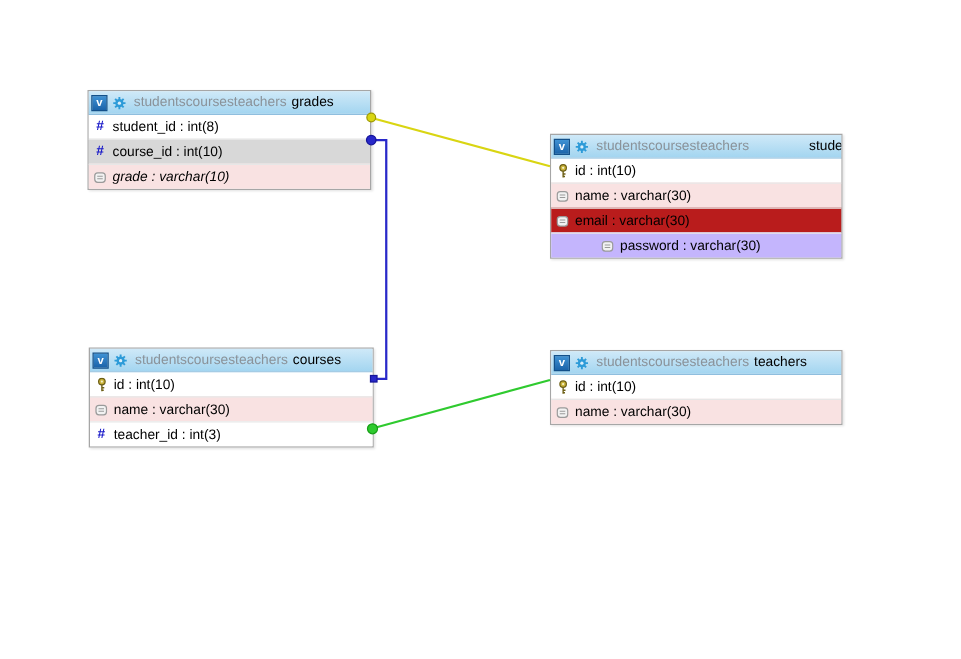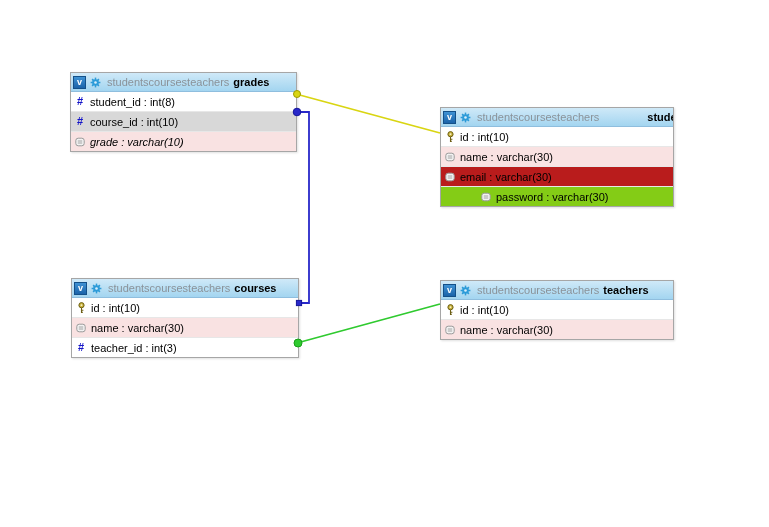--- a/index.html
+++ b/index.html
@@ -38,21 +38,21 @@
     background:linear-gradient(#3f92d4,#1b63a9);
     border:1px solid #135089;
     box-sizing:border-box;
     color:#ffffff;
     font-weight:bold;
     font-size:9px;
     line-height:1;
   }
   .gear{flex:0 0 auto;width:11px;height:11px;display:flex;align-items:center;justify-content:center;}
   .dbname{margin-left:2px;}
-  .tname{font-weight:bold;color:#000;}
+  .tname{font-weight:normal;color:#000;}
   .drow{
     height:19px;
     display:flex;
     align-items:center;
     gap:4px;
     padding:0 4px 0 3px;
     white-space:nowrap;
     overflow:hidden;
     color:#000;
     cursor:default;
@@ -153,21 +153,21 @@
       </div>
       <div class="drow" style="background: #b91c1c;">
         <span class="icell">
           <svg width="10" height="10" viewBox="0 0 10 10">
             <rect x="0.8" y="1.2" width="8.4" height="7.6" rx="2.4" fill="#f2f2f2" stroke="#9a9a9a" stroke-width="1"></rect>
             <path d="M2.8 4 H7.2 M2.8 6 H7.2" stroke="#9a9a9a" stroke-width="0.9"></path>
           </svg>
         </span>
         <span>email : varchar(30)</span>
       </div>
-      <div class="drow" style="background: #84cc16; padding-left: 39px;">
+      <div class="drow" style="background: #c4b5fd; padding-left: 39px;">
         <span class="icell">
           <svg width="10" height="10" viewBox="0 0 10 10">
             <rect x="0.8" y="1.2" width="8.4" height="7.6" rx="2.4" fill="#f2f2f2" stroke="#9a9a9a" stroke-width="1"></rect>
             <path d="M2.8 4 H7.2 M2.8 6 H7.2" stroke="#9a9a9a" stroke-width="0.9"></path>
           </svg>
         </span>
         <span>password : varchar(30)</span>
       </div>
     </div>
     <div class="dtable" style="left: 71px; top: 278px; width: 226px; border-color: rgb(166, 166, 166);">

